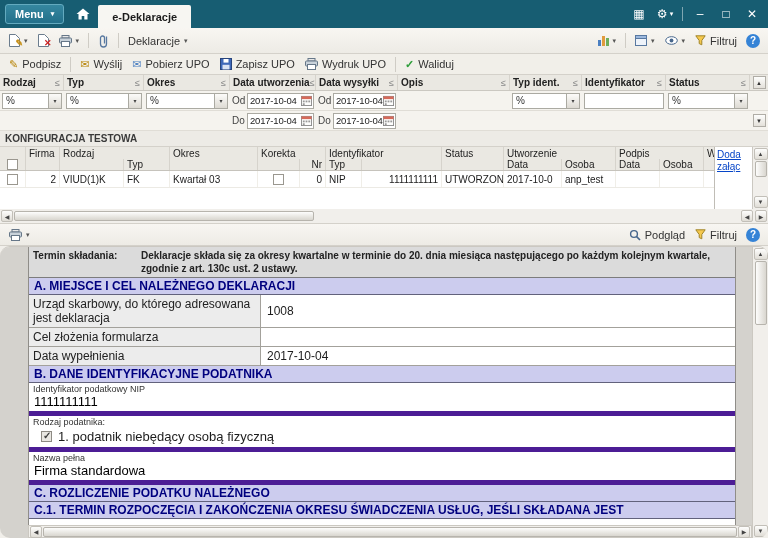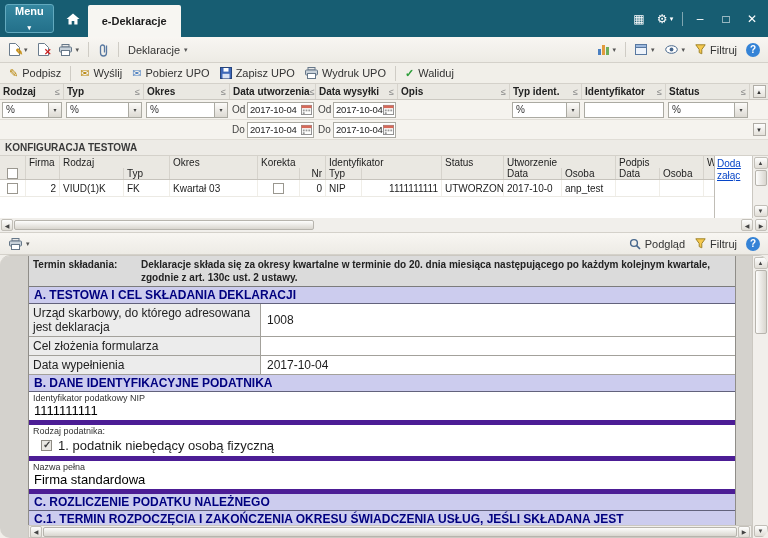--- a/index.html
+++ b/index.html
@@ -1,21 +1,21 @@
 <!DOCTYPE html>
 <html><head>
 <meta charset="utf-8">
 <style>
   * { margin:0; padding:0; box-sizing:border-box; }
   body { font-family:"Liberation Sans", sans-serif; background:#8f8f8f; }
   .window { width:768px; height:538px; display:flex; flex-direction:column; background:#f1efea; overflow:hidden; font-size:11px; color:#1c1c1c; }
 
   
   .titlebar { flex:0 0 28px; background:#175d72; display:flex; align-items:stretch; color:#fff; }
-  .menu-btn { margin:4px 4px 4px 5px; background:linear-gradient(#3587a0,#23708a); border:1px solid #63aabf; border-radius:3px; padding:0 9px; font-weight:bold; display:flex; align-items:center; gap:7px;flex-direction:column; }
+  .menu-btn { margin:4px 4px 4px 5px; background:linear-gradient(#3587a0,#23708a); border:1px solid #63aabf; border-radius:3px; padding:0 9px; font-weight:bold; display:flex; align-items:center; gap:7px; }
   .chev { font-size:7px; color:inherit; }
   .home-btn { width:30px; display:flex; align-items:center; justify-content:center; }
   .tb-tab { margin-top:5px; background:#f7f6f2; color:#1c1c1c; border-radius:2px 2px 0 0; padding:0 14px; display:flex; align-items:center; font-weight:bold; }
   .tb-right { margin-left:auto; display:flex; align-items:center; gap:2px; padding-right:4px; }
   .tb-ic { width:24px; height:22px; display:flex; align-items:center; justify-content:center; font-size:12px; gap:2px; }
   .tb-sep { width:1px; height:14px; background:rgba(255,255,255,.45); margin:0 3px; }
 
   
   .toolbar { background:linear-gradient(#f8f6f2,#edebe5); border-bottom:1px solid #d4d1ca; display:flex; align-items:center; padding:0 4px; }
   .toolbar1 { flex:0 0 26px; }
@@ -599,21 +599,21 @@
   </div>
 
   <div class="preview">
     <div class="paper-zone">
       <div class="paper">
         <div class="trow">
           <div class="tl">Termin składania:</div>
           <div class="tt">Deklaracje składa się za okresy kwartalne w terminie do 20. dnia miesiąca następującego po każdym kolejnym kwartale, zgodnie z art. 130c ust. 2 ustawy.</div>
         </div>
         <div class="sech">
-            <span>A. TESTOWA I CEL SKŁADANIA DEKLARACJI</span>
+            <span>A. MIEJSCE I CEL NALEŻNEGO DEKLARACJI</span>
           </div>
         <div class="form-row">
           <div class="f-label">Urząd skarbowy, do którego adresowana jest deklaracja</div>
           <div class="f-value">
               <span>1008</span>
             </div>
         </div>
         <div class="form-row">
           <div class="f-label">Cel złożenia formularza</div>
         </div>

